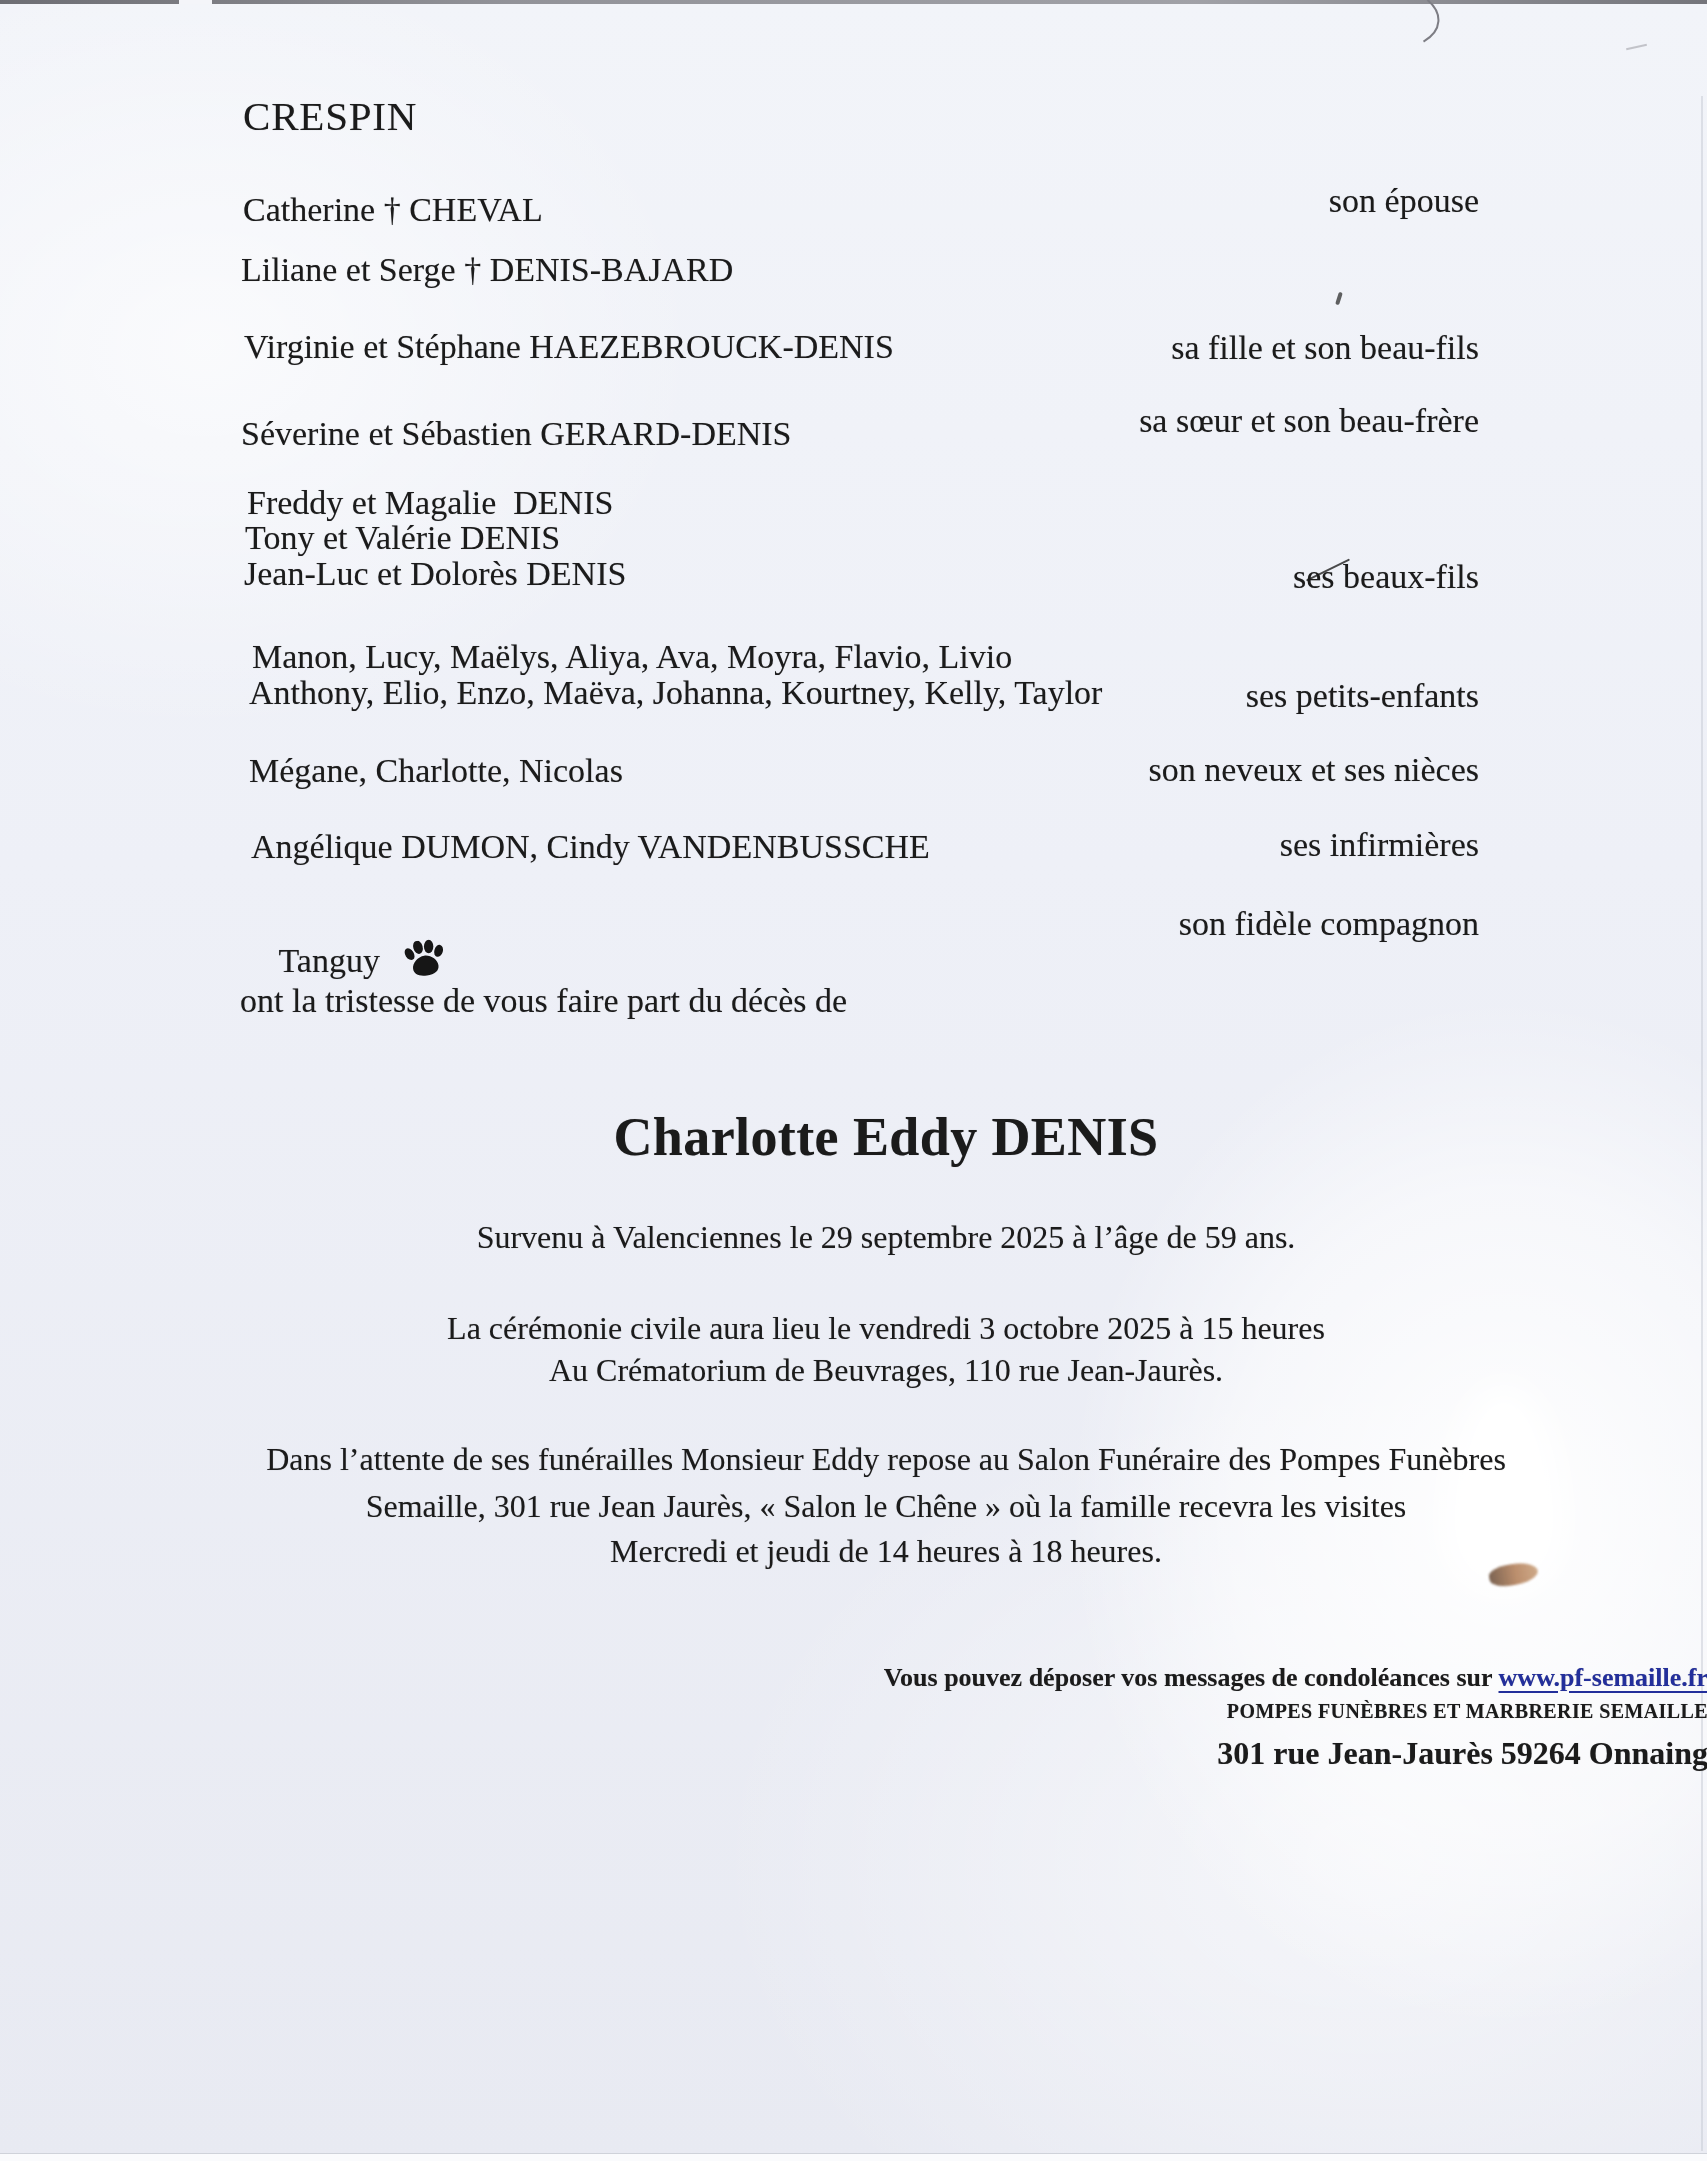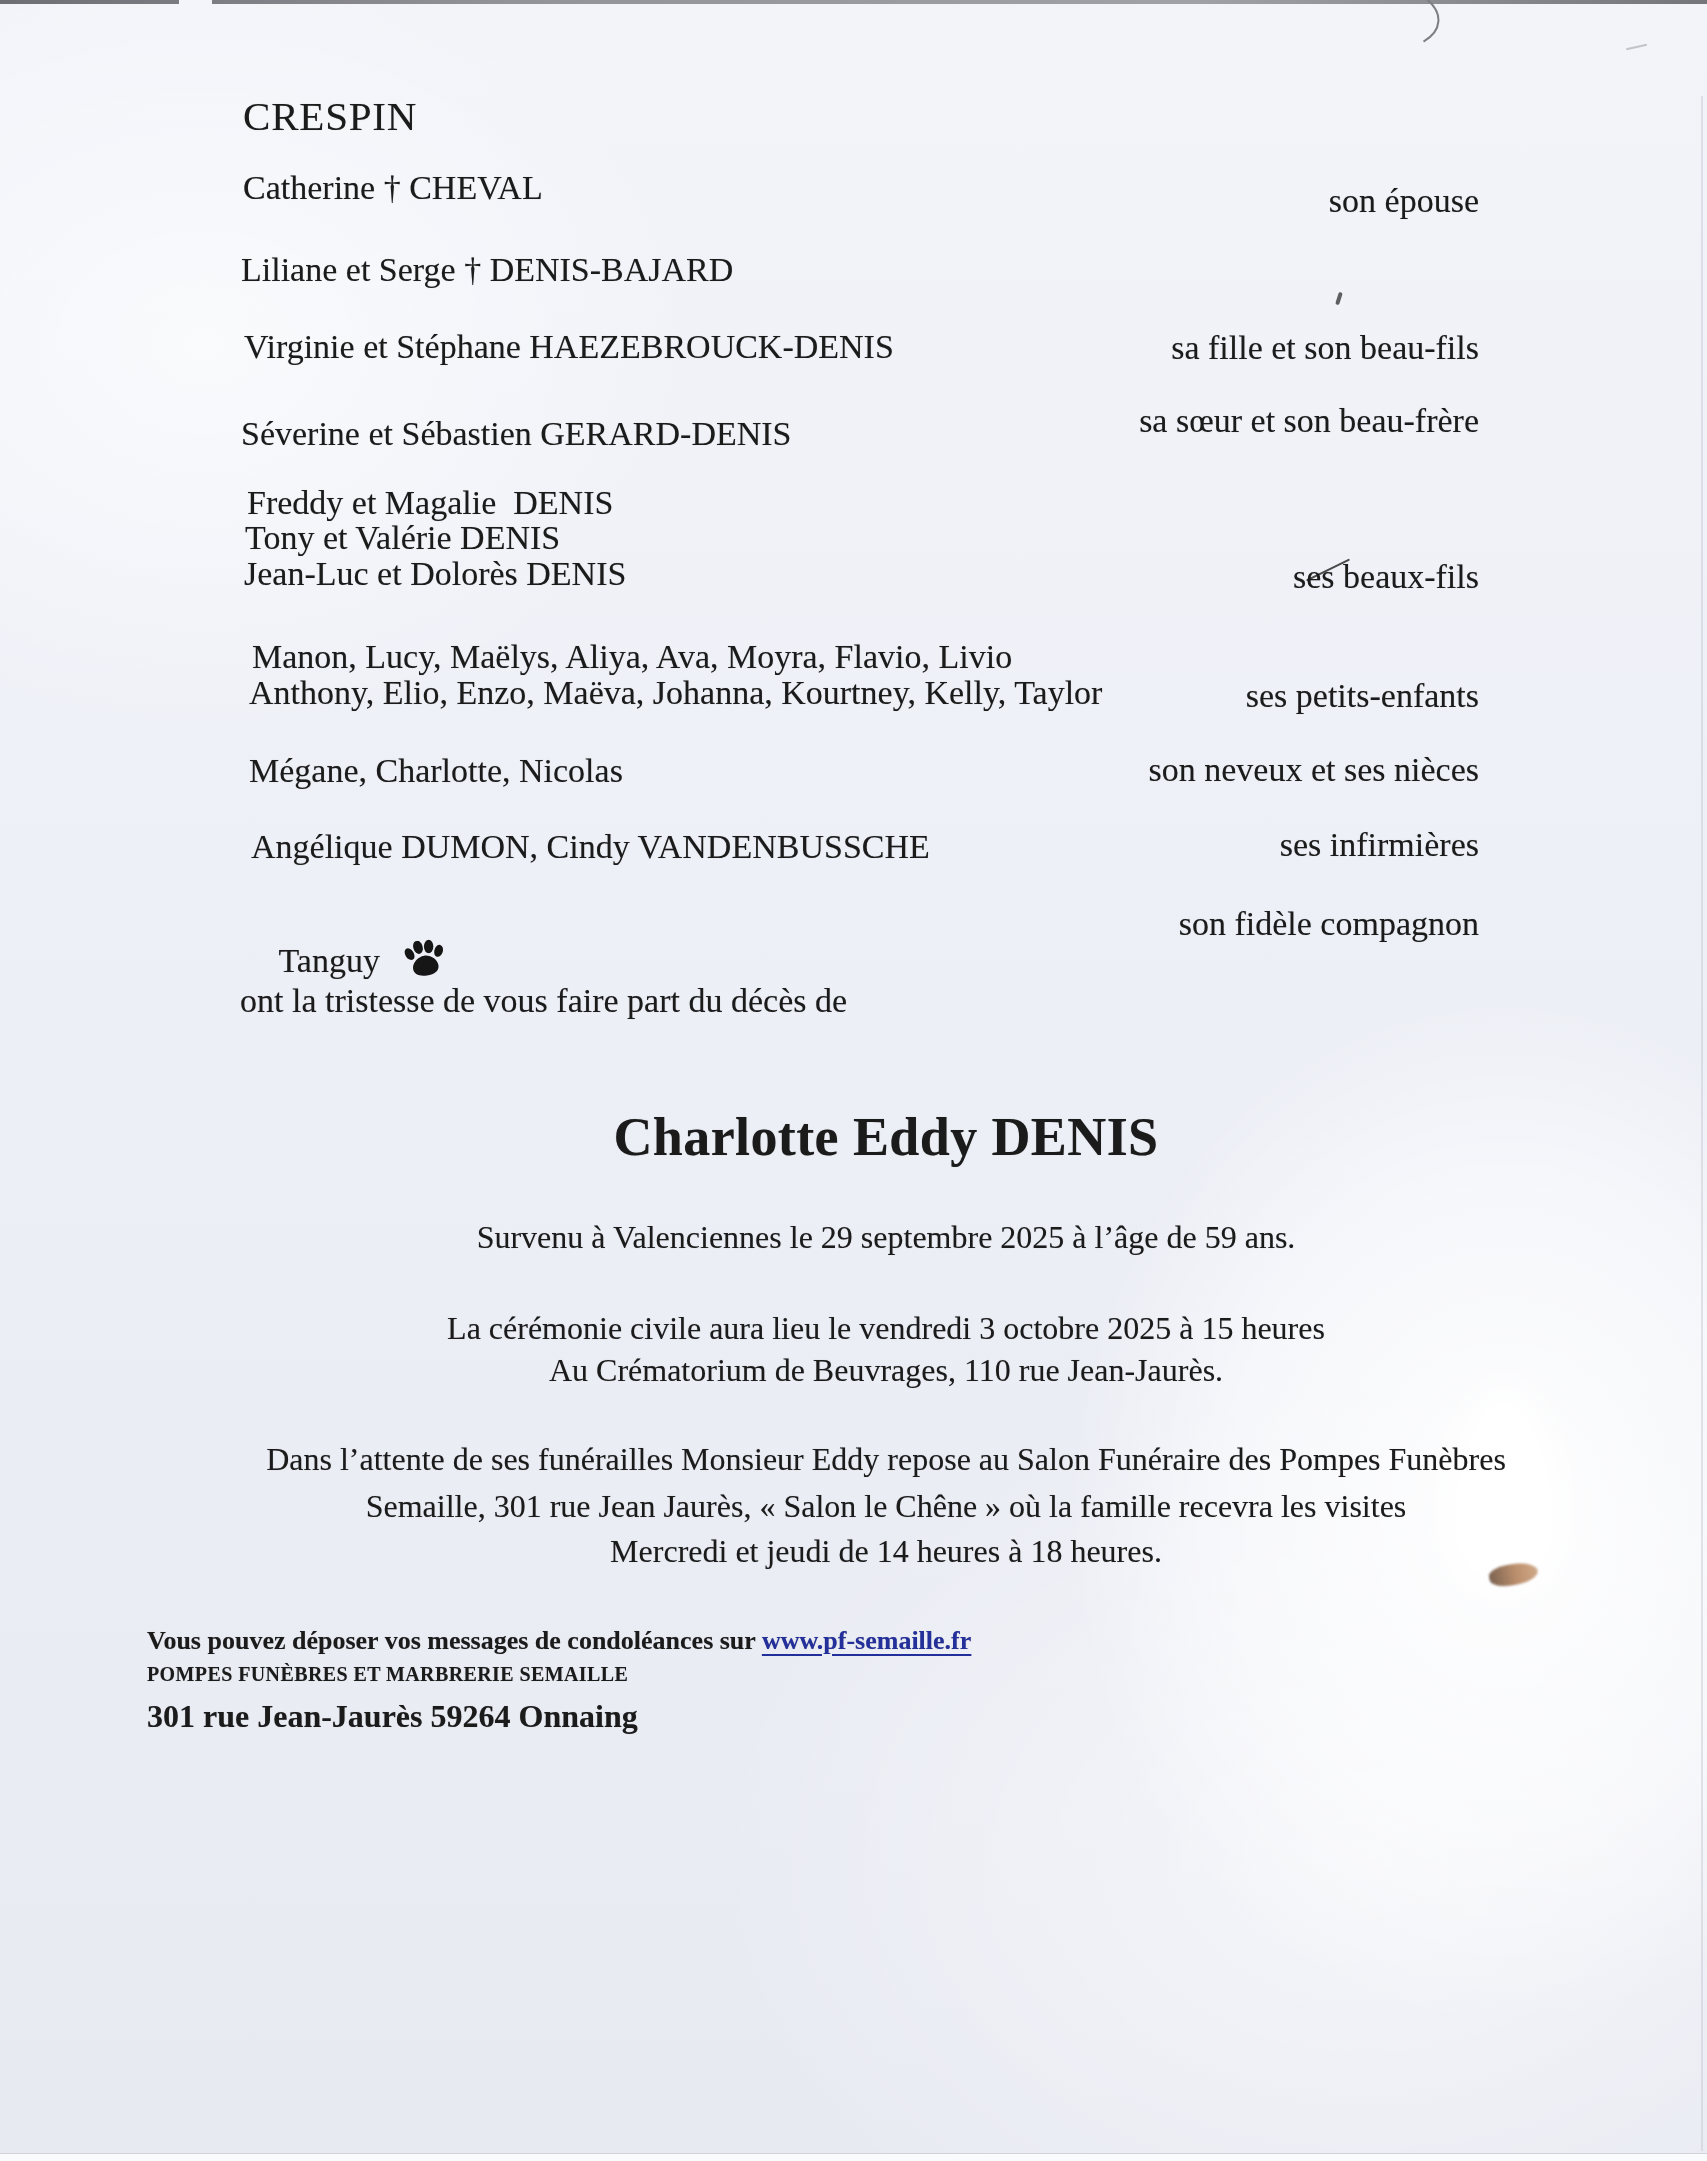--- a/index.html
+++ b/index.html
@@ -16,21 +16,21 @@
     color:#1b1b1b;
   }
   .t{position:absolute;white-space:pre;text-shadow:0 0 0.8px rgba(25,25,30,.35);}
   .name{font-size:34px;line-height:35px;}
   .rel{font-size:34px;right:228px;text-align:center;}
   .city{font-size:41px;letter-spacing:0.8px;}
   .intro{font-size:34px;}
   .center-block{position:absolute;left:65px;width:1642px;text-align:center;white-space:pre;text-shadow:0 0 0.8px rgba(25,25,30,.35);}
   .title{font-size:54px;font-weight:bold;letter-spacing:0.4px;}
   .para{font-size:32px;}
-  .footer-block{position:absolute;left:147px;width:1561px;text-align:left;white-space:pre;font-weight:bold;text-shadow:0 0 0.8px rgba(25,25,30,.3);}
+  .footer-block{position:absolute;left:147px;width:1561px;text-align:right;white-space:pre;font-weight:bold;text-shadow:0 0 0.8px rgba(25,25,30,.3);margin-top:37px;}
   .f1{font-size:26px;}
   .f2{font-size:20px;letter-spacing:0.4px;}
   .f3{font-size:32px;}
   a.site{color:#232f9b;text-decoration:underline;text-decoration-thickness:2.4px;text-underline-offset:4.8px;cursor:pointer;}
   .paw{display:inline-block;vertical-align:-4.8px;margin-left:22px;transform:rotate(-8deg);}
   
   .flame{position:absolute;left:1465px;top:1404px;width:78px;height:169px;background:#ffffff;
          border-radius:39px 39px 33px 33px / 128px 128px 44px 44px;filter:blur(3.2px);
          box-shadow:0 0 37px 21px rgba(255,255,255,.95);}
   .wick{position:absolute;left:1489px;top:1564px;width:49px;height:21px;
@@ -64,21 +64,21 @@
   <div class="edge-right"></div>
   <svg class="hair" width="37" height="48" viewBox="0 0 46 60">
     <path d="M13,0 C32,16 32,38 8,52" stroke="#7d7d84" stroke-width="2.5" fill="none"></path>
   </svg>
   <div class="pen-stroke"></div>
   <div class="speck-comma"></div>
   <div class="speck-faint"></div>
 
   <div class="t city" style="left:243px;top:92px">CRESPIN</div>
 
-  <div class="t name" style="left:243px;top:170px">Catherine † CHEVAL</div>
+  <div class="t name" style="left:243px;top:192px">Catherine † CHEVAL</div>
   <div class="t name" style="left:241px;top:252px">Liliane et Serge † DENIS-BAJARD</div>
   <div class="t name" style="left:244px;top:329px">Virginie et Stéphane HAEZEBROUCK-DENIS</div>
   <div class="t name" style="left:241px;top:416px">Séverine et Sébastien GERARD-DENIS</div>
   <div class="t name" style="left:247px;top:485px">Freddy et Magalie  DENIS</div>
   <div class="t name" style="left:245px;top:520px">Tony et Valérie DENIS</div>
   <div class="t name" style="left:244px;top:556px">Jean-Luc et Dolorès DENIS</div>
   <div class="t name" style="left:252px;top:639px">Manon, Lucy, Maëlys, Aliya, Ava, Moyra, Flavio, Livio</div>
   <div class="t name" style="left:249px;top:675px">Anthony, Elio, Enzo, Maëva, Johanna, Kourtney, Kelly, Taylor</div>
   <div class="t name" style="left:249px;top:753px">Mégane, Charlotte, Nicolas</div>
   <div class="t name" style="left:251px;top:829px">Angélique DUMON, Cindy VANDENBUSSCHE</div>

